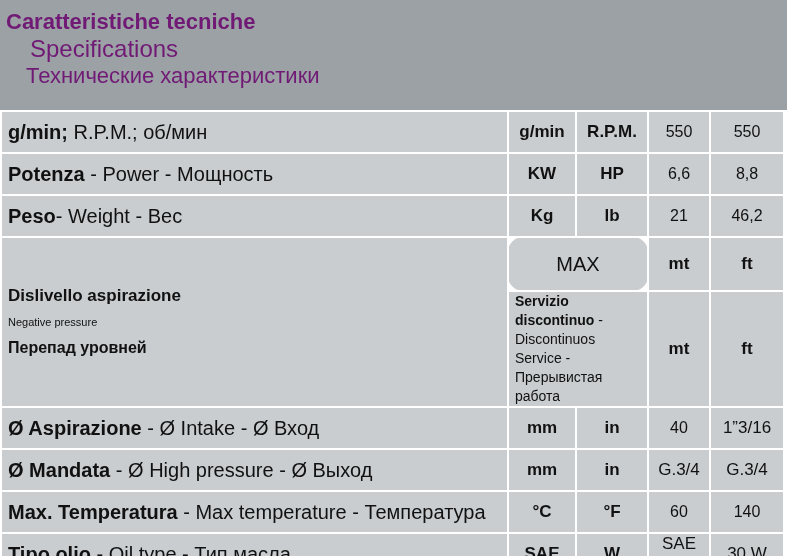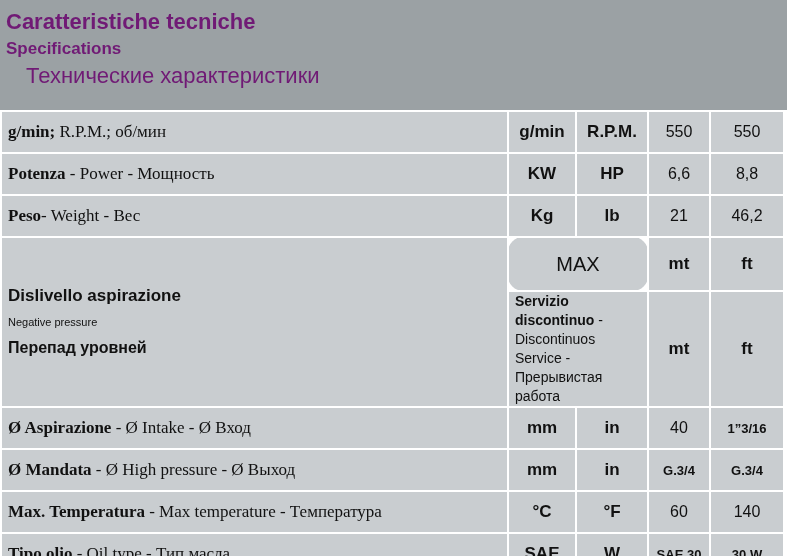--- a/index.html
+++ b/index.html
@@ -28,23 +28,24 @@
     box-sizing: border-box;
     color: #701a75;
   }
   .header .line1 {
     font-size: 22px;
     font-weight: bold;
     line-height: 28px;
     letter-spacing: 0px;
   }
   .header .line2 {
-    font-size: 17px;
-    font-weight: bold;
+    font-size: 24px;
+    font-weight: normal;
     line-height: 25px;
+    margin-left: 24px;
   }
   .header .line3 {
     font-size: 22px;
     font-weight: normal;
     line-height: 30px;
     margin-left: 20px;
   }
   
   table.spec {
     border-collapse: collapse;
@@ -58,37 +59,36 @@
     background: #c9cdd0;
     color: #111111;
   }
   .c-desc { width: 507px; }
   .c-u1   { width: 68px; }
   .c-u2   { width: 72px; }
   .c-v1   { width: 62px; }
   .c-v2   { width: 74px; }
 
   .desc {
-    font-size: 17px;
+    font-size: 20px;
     height: 40px;
-    font-family: Liberation Serif, serif;
   }
   .desc .b { font-weight: bold; }
   .desc .n { font-weight: normal; }
 
   .unit {
     text-align: center;
     font-weight: bold;
     font-size: 17px;
   }
   .val {
     text-align: center;
     font-size: 16px;
   }
-  .val.small { font-size: 13px; font-weight: bold; }
+  .val.small { font-size: 17px; }
 
   
   .dislivello-left {
     width: 225px;
     padding: 2px 6px;
     vertical-align: top;
   }
   .dl-l1 { font-size: 17px; font-weight: bold; line-height: 26px; }
   .dl-l2 { font-size: 11px; font-weight: normal; line-height: 26px; }
   .dl-l3 { font-size: 16px; font-weight: bold; line-height: 26px; }

